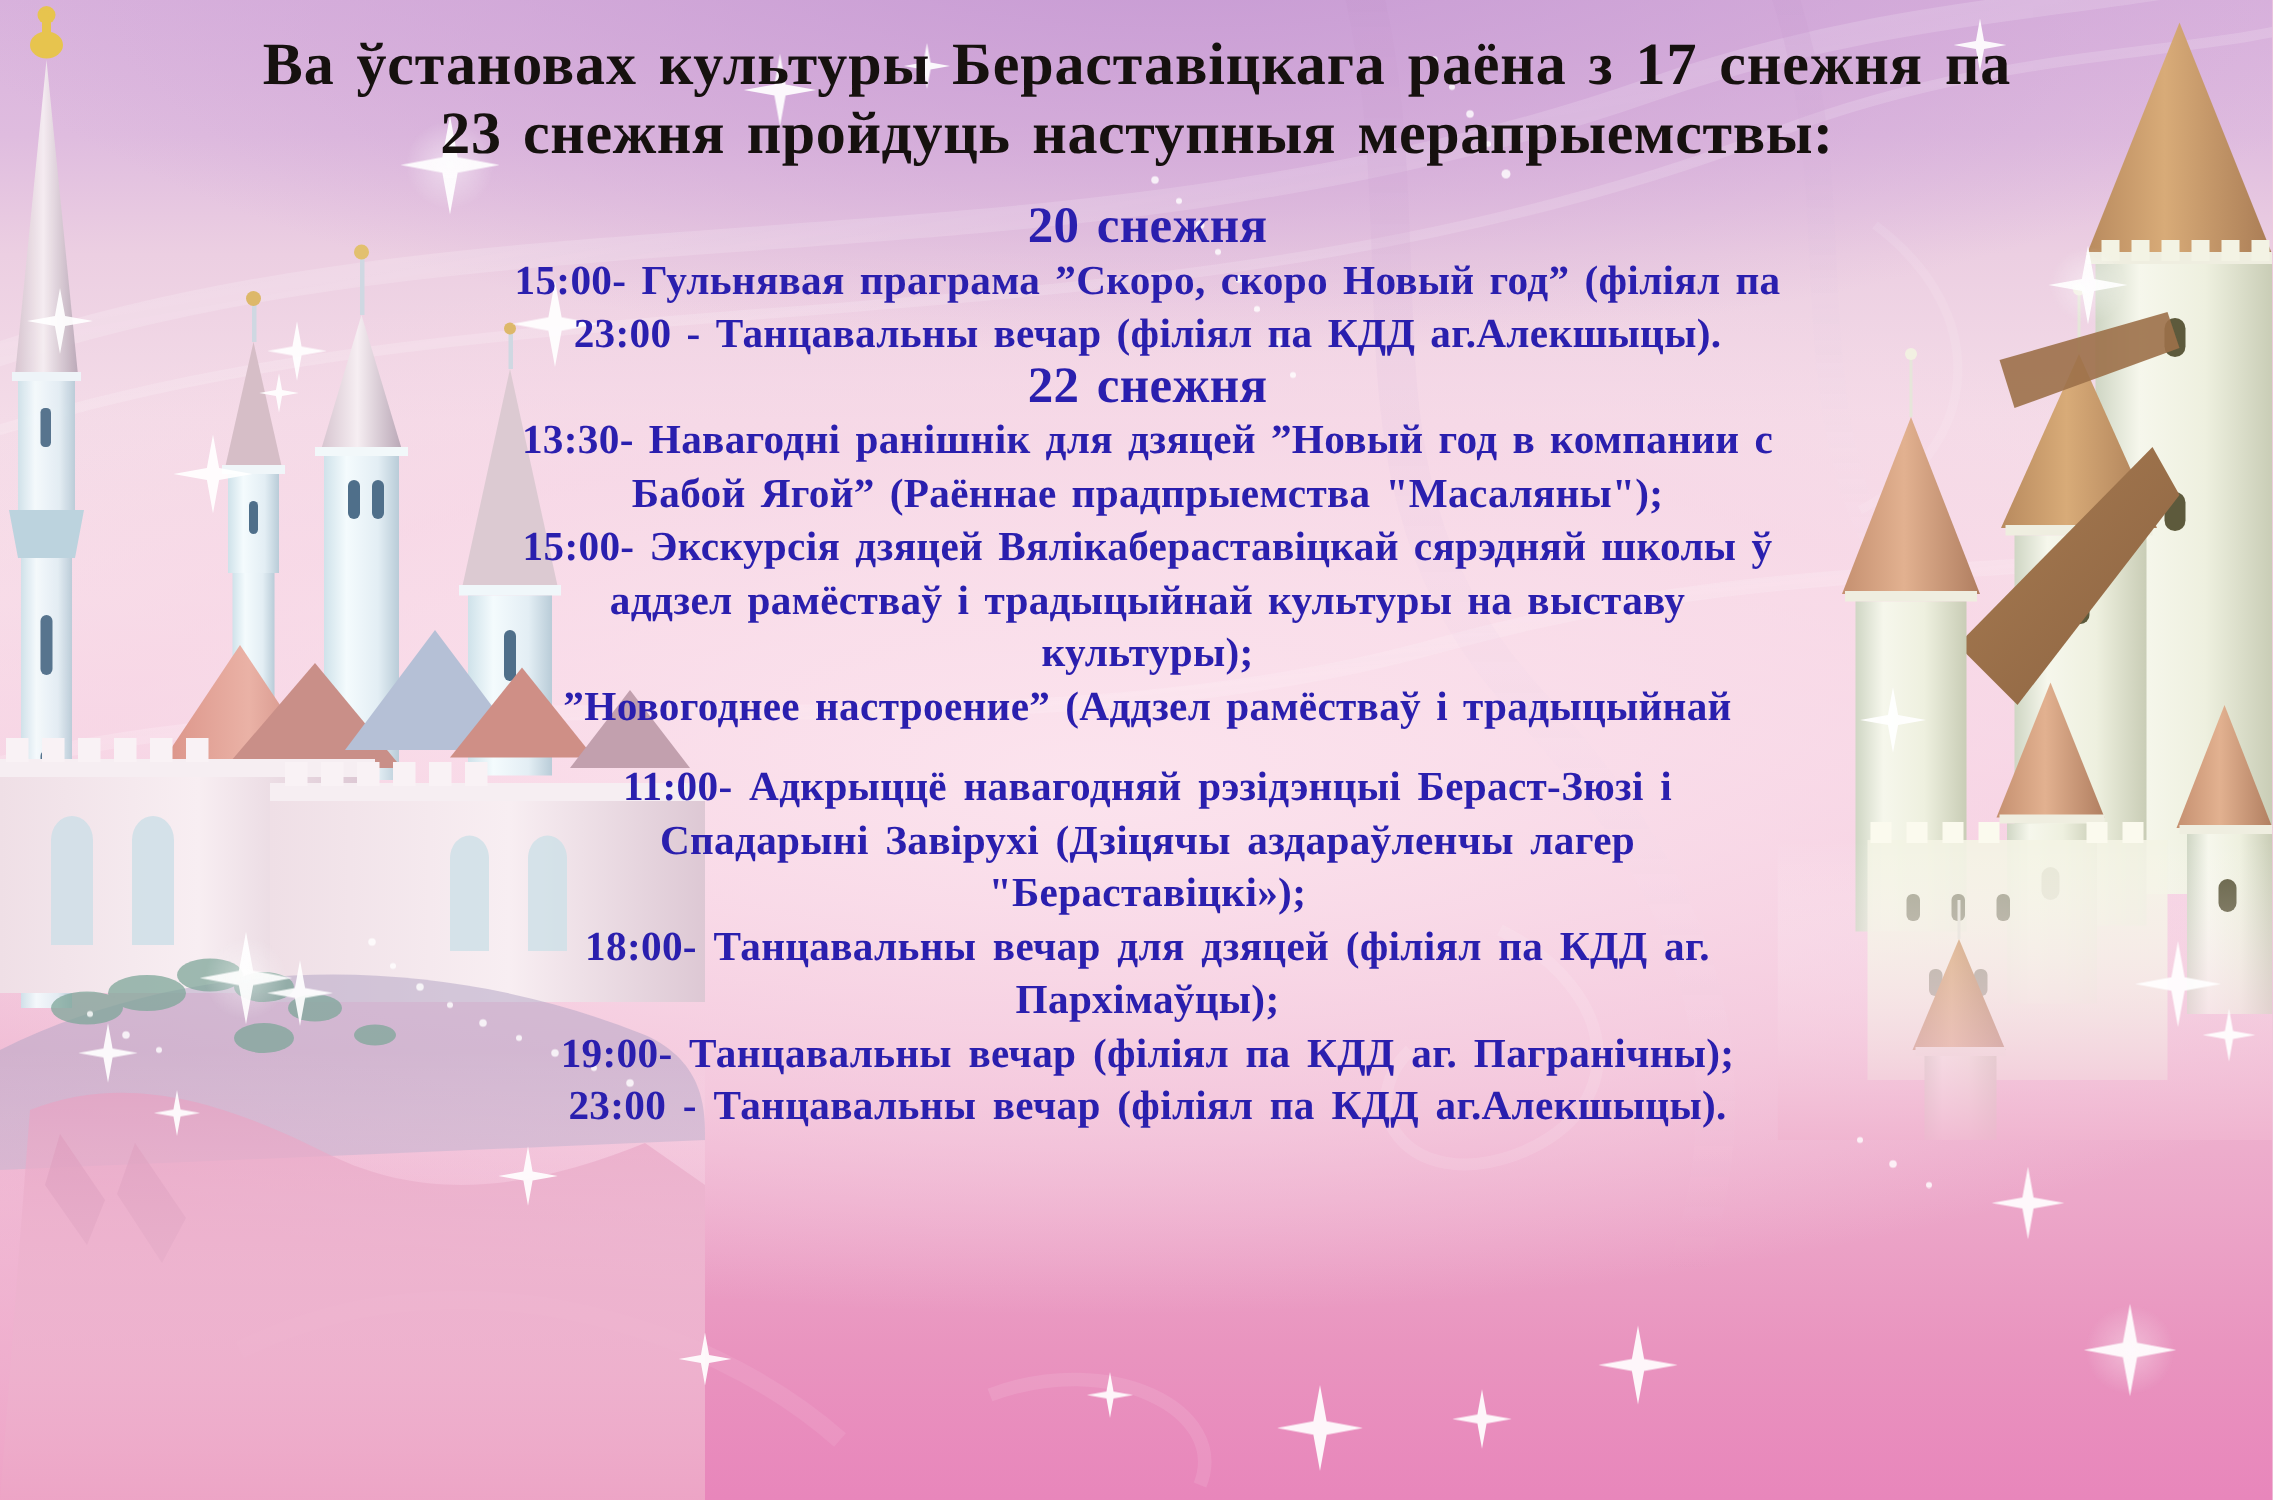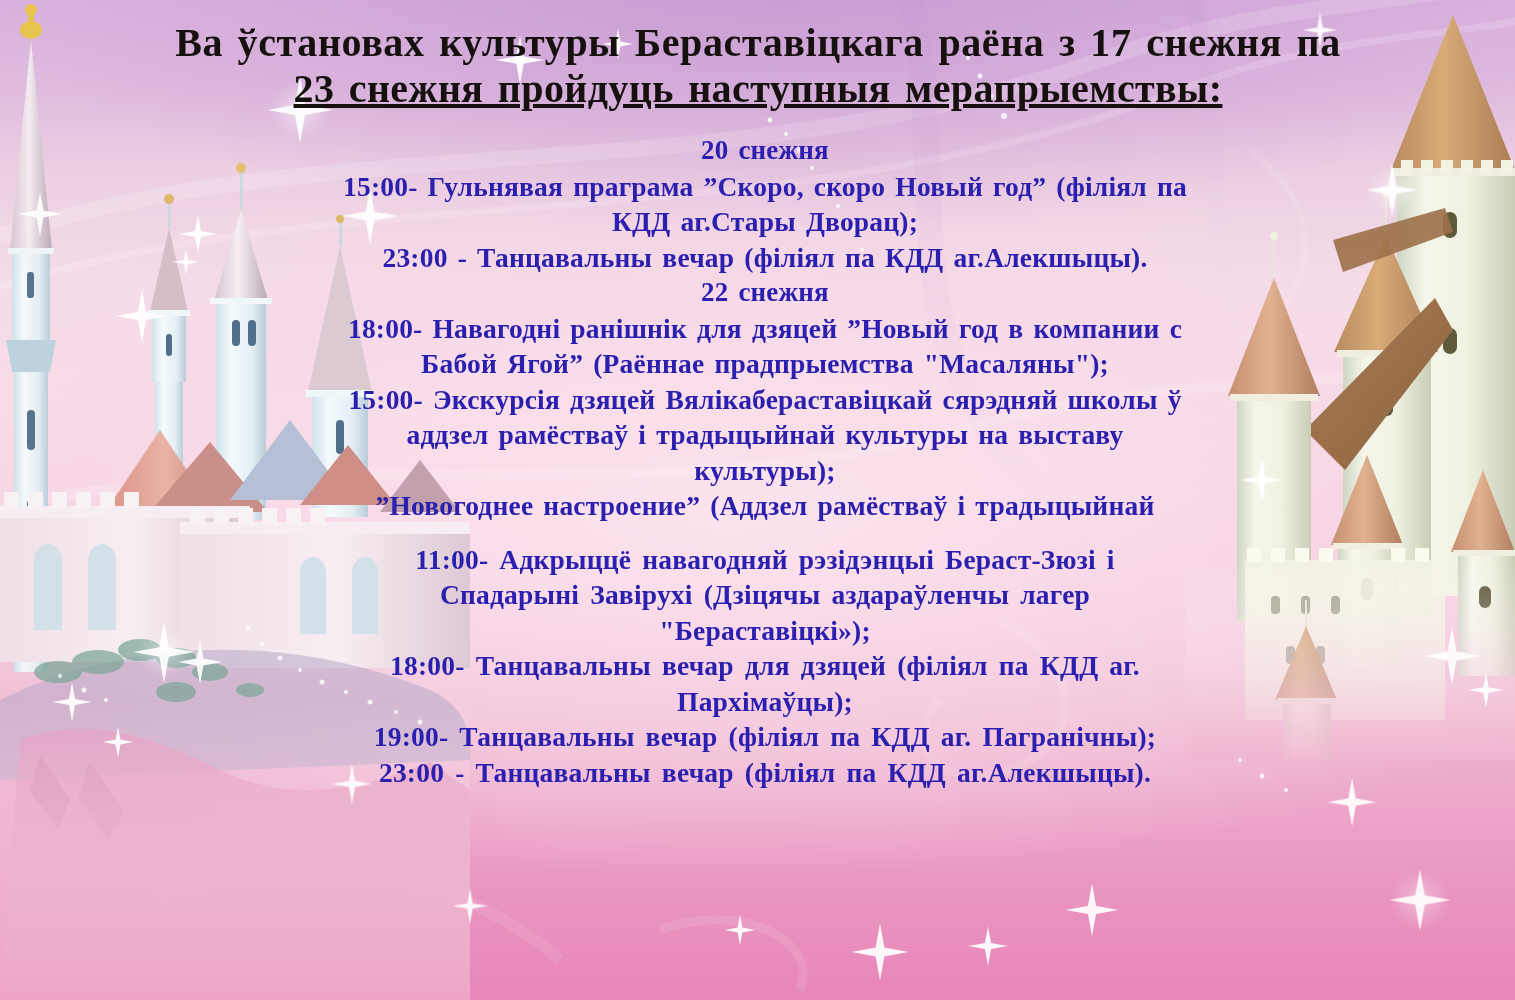--- a/index.html
+++ b/index.html
@@ -50,35 +50,35 @@
     text-align:center;
     font-family:"Liberation Serif",serif;
     font-weight:bold;
     font-size:40px;
     line-height:1.16;
     color:#16110f;
     letter-spacing:0.6px;
     word-spacing:4px;
   }
   .title .ln{display:block;}
-  .title .ln2{letter-spacing:0.4px;text-decoration:underline;}
+  .title .ln2{letter-spacing:0.4px;}
 
   .body-block{
     position:absolute;left:150px;top:133px;width:1230px;
     text-align:center;
     font-family:"Liberation Serif",serif;
     font-weight:bold;
     color:#2a1fae;
     font-size:27.5px;
     line-height:35.5px;
     letter-spacing:0.2px;
     word-spacing:3px;
   }
   .body-block .ln{display:block;white-space:nowrap;}
-  .day{font-size:27px;}
+  .day{font-size:34px;}
   .gap{display:block;height:18px;}
 
   
   .lower{word-spacing:4px;}
 
   
   .body-block, .title{ text-rendering:optimizeLegibility; }
 </style>
 </head>
 <body>
@@ -411,29 +411,28 @@
     <div class="title">
       <span class="ln ln1">Ва ўстановах культуры Бераставіцкага раёна з 17 снежня па</span>
       <span class="ln ln2">23 снежня пройдуць наступныя мерапрыемствы:</span>
     </div>
 
     <div class="body-block">
 
       <span class="ln day">20 снежня</span>
 
       <span class="ln">15:00- Гульнявая праграма ”Скоро, скоро Новый год” (філіял па</span>
-      <span class="ln">КДД аг.Стары Дворац);</span>
 
 
 
       <span class="ln">23:00 -  Танцавальны вечар  (філіял па КДД аг.Алекшыцы).</span>
 
       <span class="ln day">22 снежня</span>
 
-      <span class="ln">18:00- Навагодні ранішнік для дзяцей ”Новый год в компании с</span>
+      <span class="ln">13:30- Навагодні ранішнік для дзяцей ”Новый год в компании с</span>
       <span class="ln">Бабой Ягой” (Раённае прадпрыемства "Масаляны");</span>
 
       <span class="ln">15:00- Экскурсія дзяцей Вялікабераставіцкай сярэдняй школы ў</span>
       <span class="ln">аддзел рамёстваў і традыцыйнай культуры на выставу</span>
       <span class="ln">культуры);</span>
       <span class="ln">”Новогоднее настроение” (Аддзел рамёстваў і традыцыйнай</span>
 
       <span class="gap"></span>
 
 

